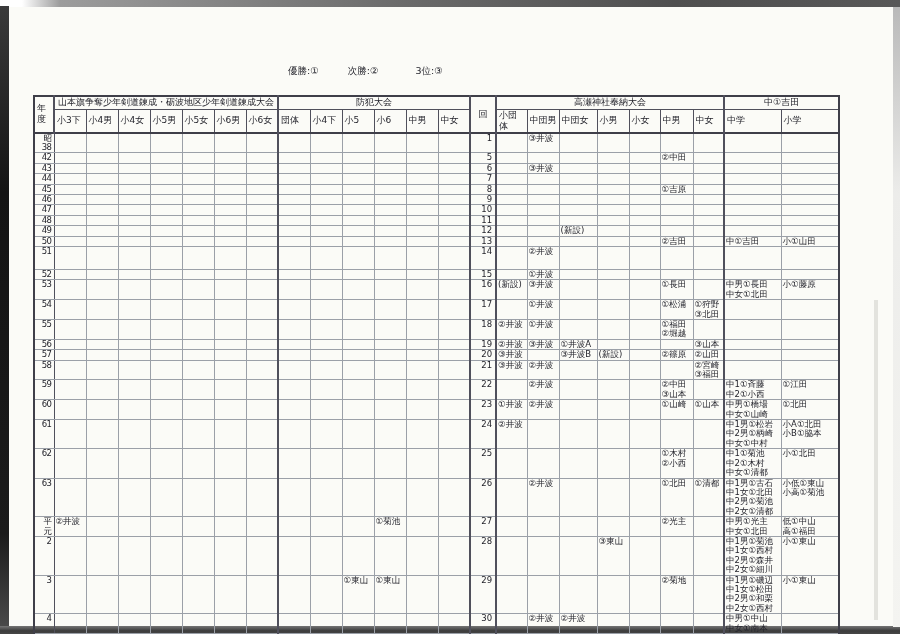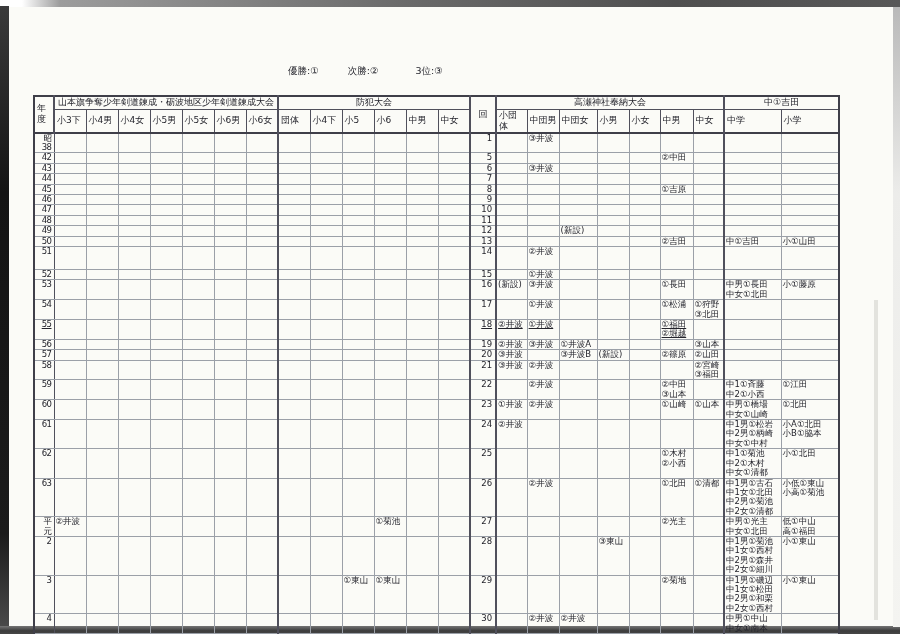--- a/index.html
+++ b/index.html
@@ -474,21 +474,21 @@
           <td>①井波</td>
           <td></td>
           <td></td>
           <td></td>
           <td>①松浦</td>
           <td>①狩野
 ③北田</td>
           <td class="sep-l"></td>
           <td></td>
         </tr>
-        <tr style="height: 19px; text-decoration: underline;">
+        <tr style="height: 19px;">
           <td class="year">55</td>
           <td></td>
           <td></td>
           <td></td>
           <td></td>
           <td></td>
           <td></td>
           <td></td>
           <td class="sep-l"></td>
           <td></td>

